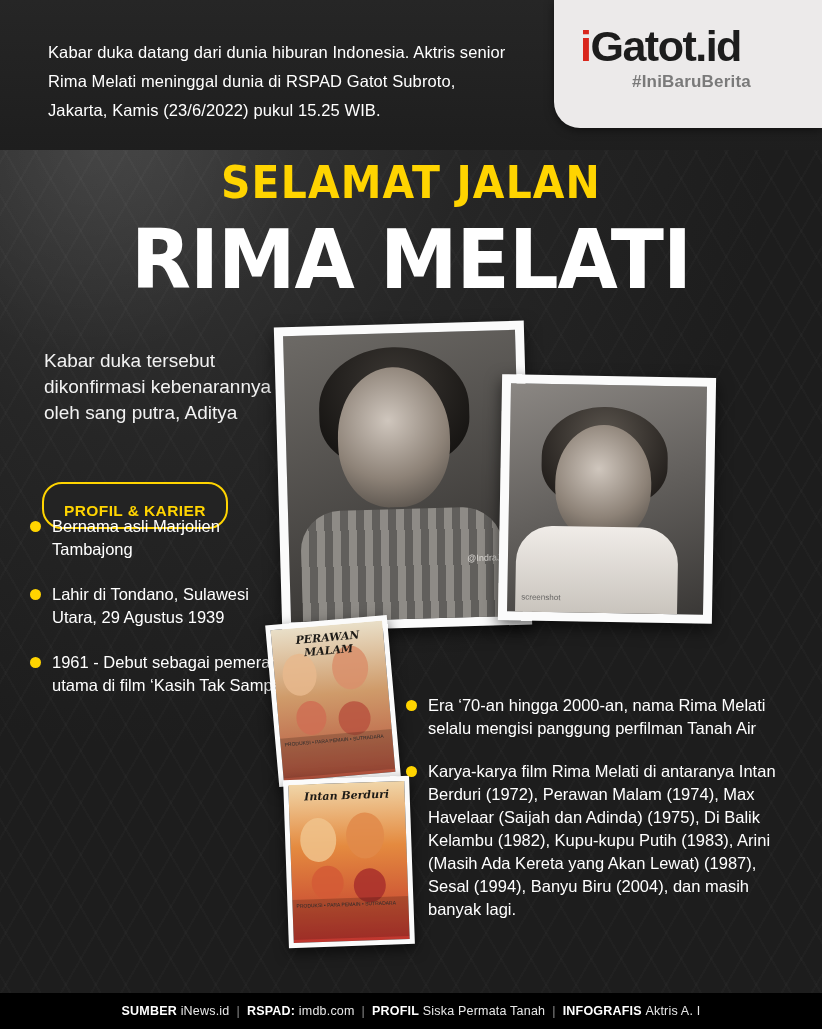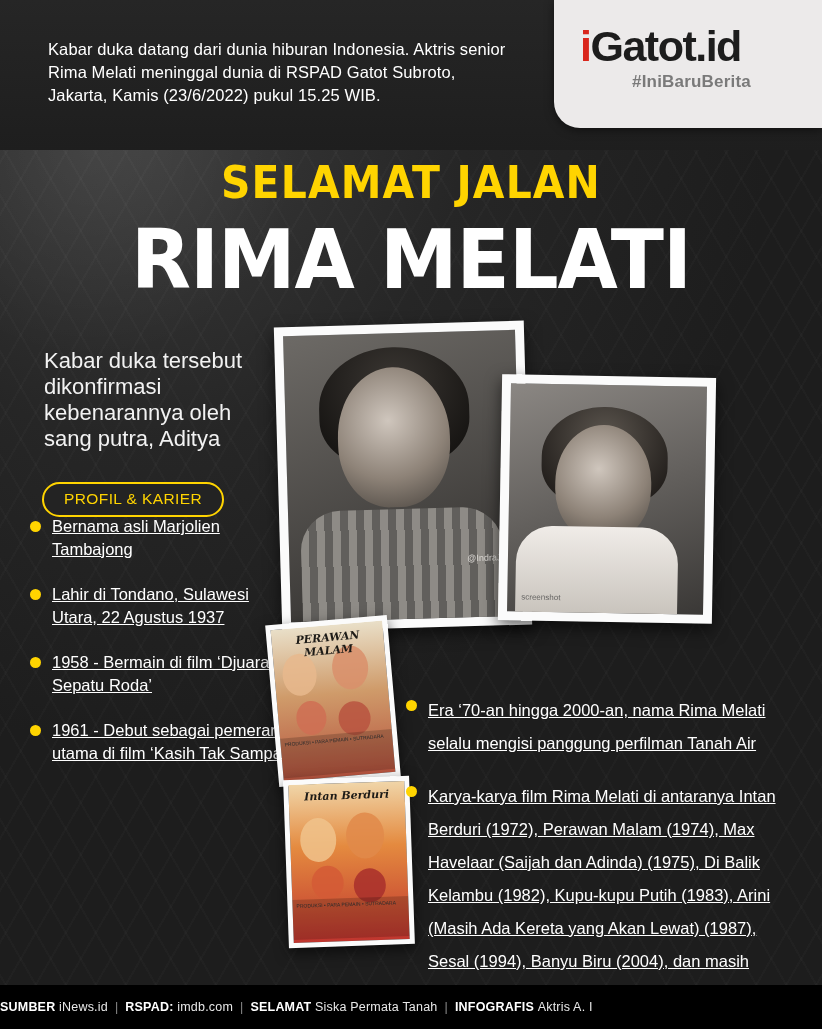--- a/index.html
+++ b/index.html
@@ -33,21 +33,21 @@
     pointer-events:none;
   }
 
   
   .hdr-band{
     position:absolute;left:0;top:0;width:822px;height:150px;
     background:linear-gradient(180deg,#262626 0%, #1e1e1e 100%);
   }
   .lead{
     position:absolute;left:48px;top:38px;width:470px;
-    font-size:16.5px;line-height:23px;color:#ffffff;
+    font-size:16.5px;line-height:29px;color:#ffffff;
     letter-spacing:.1px;
   }
   .logo-box{
     position:absolute;right:0;top:0;width:268px;height:128px;
     background:#eceaea;
     border-bottom-left-radius:26px;
     box-shadow:0 2px 10px rgba(0,0,0,.5);
   }
   .logo-main{
     position:absolute;left:26px;top:22px;
@@ -69,49 +69,49 @@
   .t-big{
     position:absolute;left:0;top:212px;width:822px;text-align:center;
     font-size:82px;font-weight:bold;color:#ffffff;letter-spacing:-1px;
     font-family:"DejaVu Sans", sans-serif;
     transform:scaleX(.95);
   }
 
   
   .intro{
     position:absolute;left:44px;top:348px;width:240px;
-    font-size:22px;line-height:26px;color:#f2f2f2;
+    font-size:19px;line-height:26px;color:#f2f2f2;
   }
   .pill{
     position:absolute;left:42px;top:482px;
-    padding:6px 20px 7px 20px;
+    padding:18px 20px 7px 20px;
     border:2px solid #ffd400;border-radius:20px;
-    color:#ffd400;font-size:15.5px;font-weight:normal;letter-spacing:.4px;
+    color:#ffd400;font-size:15.5px;font-weight:bold;letter-spacing:.4px;
     background:#232323;
   }
 
   .bullets{
     position:absolute;left:22px;top:515px;width:270px;
   }
   .bullet{
     position:relative;
     padding:0 0 0 30px;margin:0 0 22px 0;
-    font-size:16.5px;line-height:23px;color:#ffffff;text-decoration:underline;
+    font-size:16.5px;line-height:23px;color:#ffffff;
   }
   .bullet:before{
     content:"";position:absolute;left:8px;top:6px;
     width:11px;height:11px;border-radius:50%;
     background:#ffd400;
   }
 
   
   .bullets-right{
     position:absolute;left:398px;top:694px;width:400px;
   }
-  .bullets-right .bullet{font-size:16.5px;line-height:33px;margin-bottom:20px;}
+  .bullets-right .bullet{font-size:16.5px;line-height:23px;margin-bottom:20px;}
 
   
   .photo-wrap{
     position:absolute;left:272px;top:318px;width:420px;height:310px;
   }
   .photo{
     position:absolute;background:#d8d4cf;border:9px solid #fbfbfb;
     box-shadow:0 6px 16px rgba(0,0,0,.6);
   }
   .photo-a{
@@ -176,23 +176,23 @@
   .p-shapes{position:absolute;inset:0;}
   .p-shapes span{position:absolute;border-radius:50%;opacity:.85;}
   .p-foot{
     position:absolute;left:0;right:0;bottom:3px;height:34px;
     background:rgba(0,0,0,.18);
     font-size:5px;color:#2b2b2b;padding:3px 4px;line-height:6px;overflow:hidden;
   }
 
   
   .footer{
-    position:absolute;left:0;bottom:0;width:822px;height:44px;
+    position:absolute;left:0;bottom:0;width:822px;height:36px;
     background:#000000;
-    display:flex;align-items:center;
+    display:flex;align-items:center;justify-content:center;
     font-size:12.5px;color:#e8e8e8;letter-spacing:.2px;
   }
   .footer b{color:#ffffff;}
   .sep{color:#8a8a8a;margin:0 7px;}
 </style>
 </head>
 <body>
 
 <div class="page">
   <div class="tex"></div>
@@ -208,22 +208,21 @@
 
   <div class="t-small">SELAMAT JALAN</div>
   <div class="t-big">RIMA MELATI</div>
 
   <div class="intro">Kabar duka tersebut dikonfirmasi kebenarannya oleh sang putra, Aditya</div>
 
   <div class="pill">PROFIL &amp; KARIER</div>
 
   <div class="bullets">
     <p class="bullet">Bernama asli Marjolien Tambajong</p>
-    <p class="bullet">Lahir di Tondano, Sulawesi Utara, 22 Agustus 1937</p>
-    <p class="bullet">1958 - Bermain di film ‘Djuara Sepatu Roda’</p>
+    <p class="bullet">Lahir di Tondano, Sulawesi Utara, 29 Agustus 1939</p>
     <p class="bullet">1961 - Debut sebagai pemeran utama di film ‘Kasih Tak Sampai’</p>
   </div>
 
   <div class="photo-wrap">
     <div class="photo photo-a">
       <div class="hair-a"></div>
       <div class="face face-a"></div>
       <div class="body-a"></div>
       <div class="wm-a">@IndraJP</div>
     </div>
@@ -260,17 +259,17 @@
   <div class="bullets-right">
     <p class="bullet">Era ‘70-an hingga 2000-an, nama Rima Melati selalu mengisi panggung perfilman Tanah Air</p>
     <p class="bullet">Karya-karya film Rima Melati di antaranya Intan Berduri (1972), Perawan Malam (1974), Max Havelaar (Saijah dan Adinda) (1975), Di Balik Kelambu (1982), Kupu-kupu Putih (1983), Arini (Masih Ada Kereta yang Akan Lewat) (1987), Sesal (1994), Banyu Biru (2004), dan masih banyak lagi.</p>
   </div>
 
   <div class="footer">
     <b>SUMBER</b>&nbsp;<span>iNews.id</span>
     <span class="sep">|</span>
     <b>RSPAD:</b>&nbsp;<span>imdb.com</span>
     <span class="sep">|</span>
-    <b>SELAMAT</b>&nbsp;<span>Siska Permata Tanah</span>
+    <b>PROFIL</b>&nbsp;<span>Siska Permata Tanah</span>
     <span class="sep">|</span>
     <b>INFOGRAFIS</b>&nbsp;<span>Aktris A. I</span>
   </div>
 </div>
 
 </body></html>

